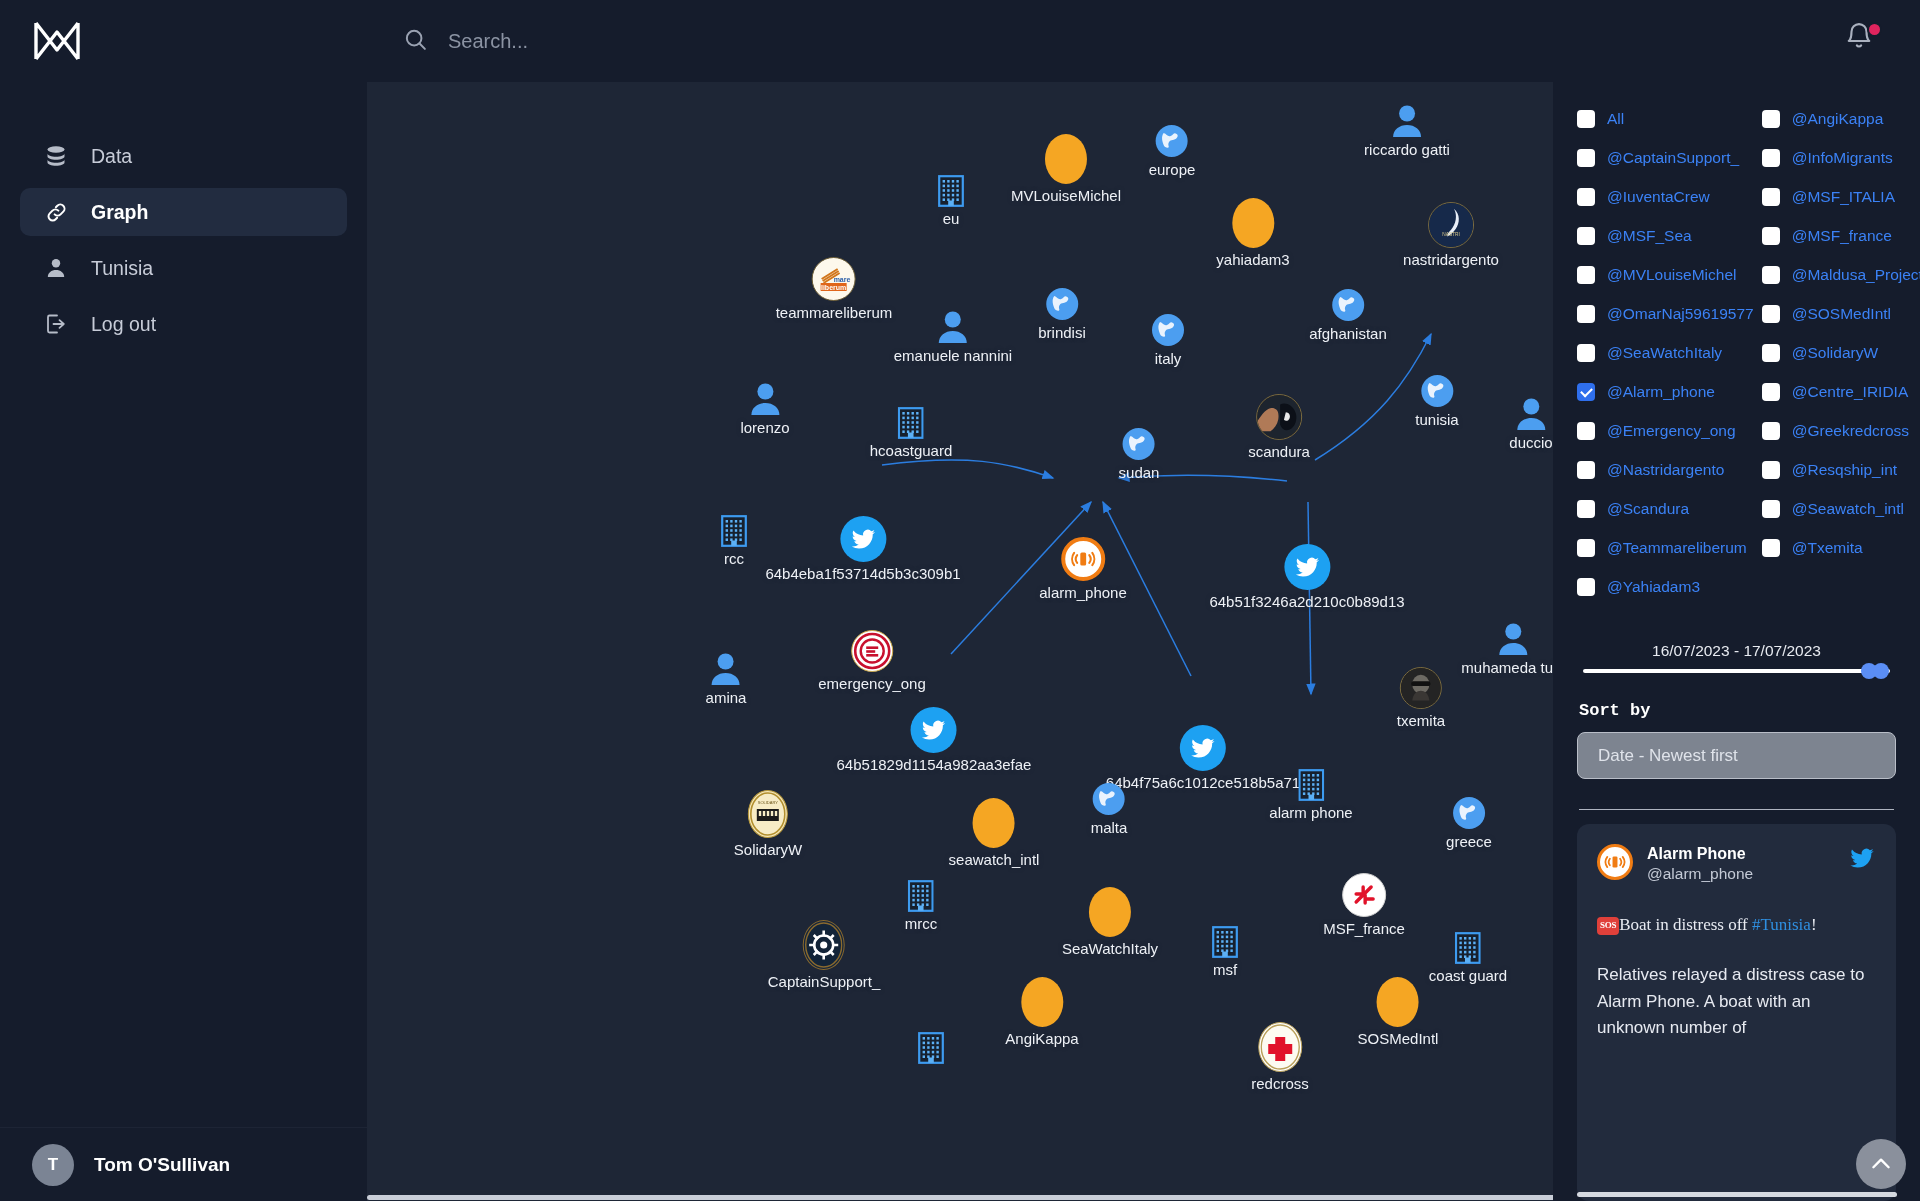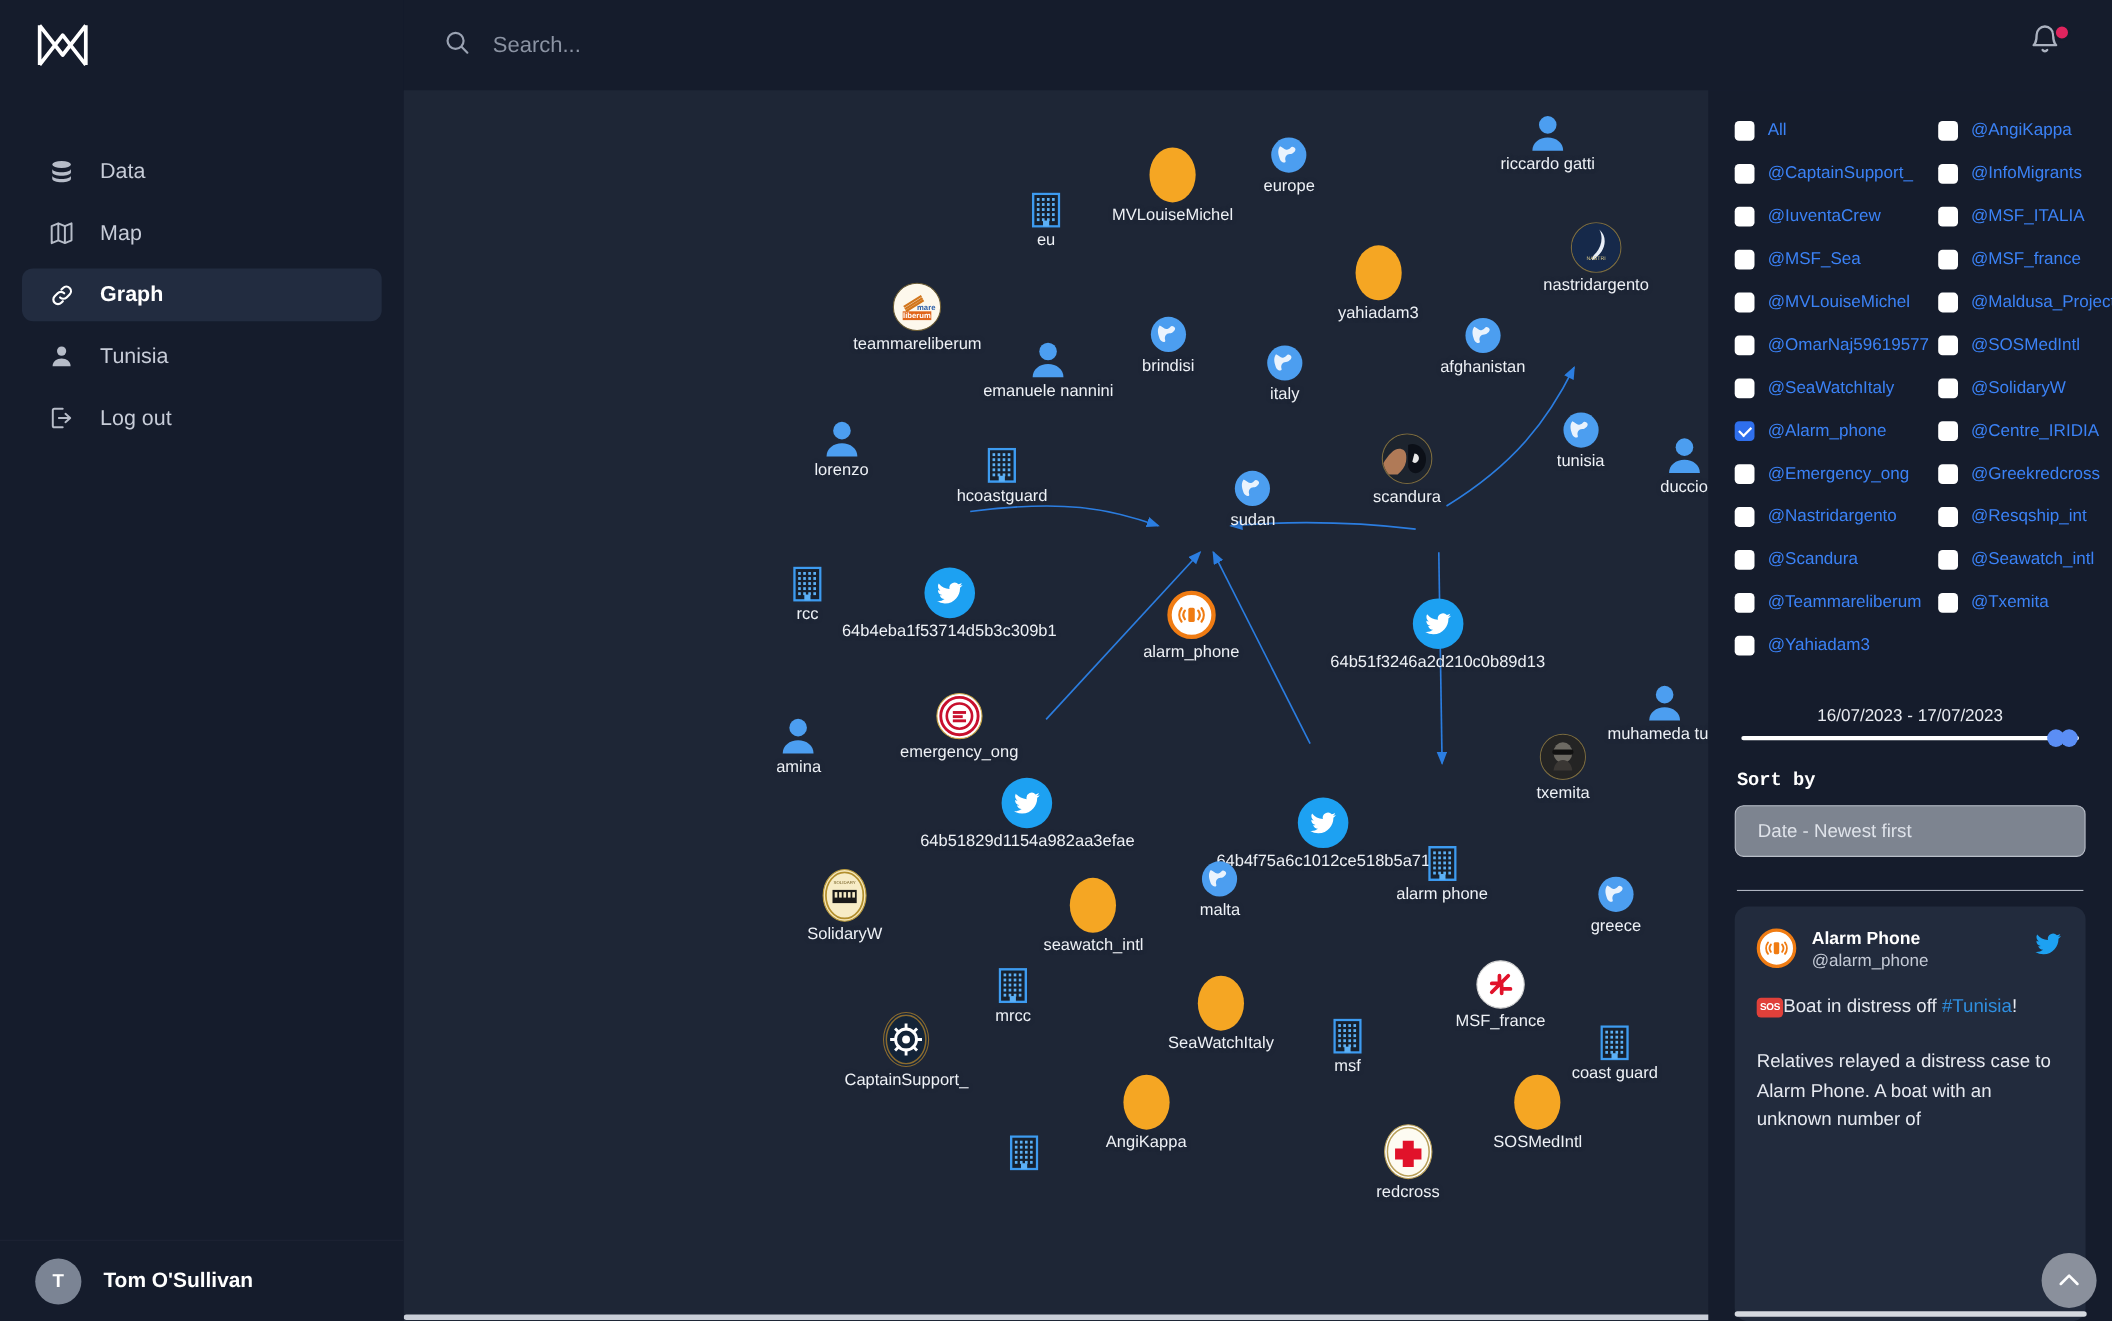--- a/index.html
+++ b/index.html
@@ -169,21 +169,21 @@
   .tw-head { display: flex; align-items: flex-start; gap: 14px; }
   .tw-ava {
     width: 36px; height: 36px; border-radius: 50%;
     background: #fff; border: 3px solid #f07c13;
     display: flex; align-items: center; justify-content: center;
     flex: 0 0 36px;
   }
   .tw-name { color: #ffffff; font-size: 16px; font-weight: bold; line-height: 1.25; }
   .tw-handle { color: #c4cad6; font-size: 15.5px; line-height: 1.3; }
   .tw-bird { margin-left: auto; }
-  .tw-body { margin-top: 18px; color: #e7eaf1; font-size: 17px; line-height: 1.55; }
+  .tw-body { margin-top: 28px; color: #e7eaf1; font-size: 17px; line-height: 1.55; font-family: Liberation Serif, serif; }
   .sos-badge {
     display: inline-flex; align-items: center; justify-content: center;
     background: #e0403a; color: #fff; font-size: 9px; font-weight: bold;
     border-radius: 4px; padding: 2px 3px; vertical-align: 2px; letter-spacing: -0.3px;
   }
   .hashtag { color: #2f8fe0; }
   .tw-para { margin-top: 24px; color: #e7eaf1; font-size: 17px; line-height: 1.55; }
   .scroll-top-btn {
     position: absolute; right: 14px; bottom: 12px;
     width: 50px; height: 50px; border-radius: 50%;
@@ -213,29 +213,20 @@
         <span class="nav-icon">
           <svg width="24" height="24" viewBox="0 0 24 24" fill="#b6bcc8">
             <ellipse cx="12" cy="5.5" rx="8.5" ry="3.2"></ellipse>
             <path d="M3.5 9.5c0 1.8 3.8 3.2 8.5 3.2s8.5-1.4 8.5-3.2v3c0 1.8-3.8 3.2-8.5 3.2s-8.5-1.4-8.5-3.2z"></path>
             <path d="M3.5 15.5c0 1.8 3.8 3.2 8.5 3.2s8.5-1.4 8.5-3.2v3c0 1.8-3.8 3.2-8.5 3.2s-8.5-1.4-8.5-3.2z"></path>
           </svg>
         </span>
         <span>Data</span>
       </div>
 
-      <div class="nav-item">
-        <span class="nav-icon">
-          <svg width="24" height="24" viewBox="0 0 24 24" fill="none" stroke="#b6bcc8" stroke-width="1.8" stroke-linejoin="round">
-            <path d="M3 5.5 L9 3 L15 5.5 L21 3 V18.5 L15 21 L9 18.5 L3 21 Z"></path>
-            <path d="M9 3 V18.5 M15 5.5 V21"></path>
-          </svg>
-        </span>
-        <span>Map</span>
-      </div>
 
       <div class="nav-item active">
         <span class="nav-icon">
           <svg width="25" height="25" viewBox="0 0 24 24" fill="none" stroke="#ffffff" stroke-width="1.9" stroke-linecap="round">
             <path d="M10.2 13.8a4 4 0 0 0 5.7 0l2.6-2.6a4 4 0 0 0-5.7-5.7l-1.4 1.4"></path>
             <path d="M13.8 10.2a4 4 0 0 0-5.7 0l-2.6 2.6a4 4 0 0 0 5.7 5.7l1.4-1.4"></path>
           </svg>
         </span>
         <span>Graph</span>
       </div>
@@ -376,21 +367,21 @@
                 <svg width="40" height="40" viewBox="0 0 40 40">
                   <path d="M8 20 L24 10 M9 22 L25 12 M10 24 L26 14" stroke="#d2761c" stroke-width="2"></path>
                   <text x="20" y="23" font-size="7" fill="#2b5ea8" font-family="sans-serif" font-weight="bold">mare</text>
                   <rect x="7" y="24" width="26" height="8" fill="#e0651a"></rect>
                   <text x="20" y="30.5" font-size="7" fill="#fff" text-anchor="middle" font-family="sans-serif" font-weight="bold">liberum</text>
                 </svg>
               </span>
             </div>
             <div class="lbl">teammareliberum</div>
           </div>
-          <div class="node" style="left: 886px; top: 141px;">
+          <div class="node" style="left: 886px; top: 116px;">
             <div class="glyph" style="justify-content: center;">
               <span class="orange-dot" style="width:42px;height:50px;border-radius:50%;display:block"></span>
             </div>
             <div class="lbl">yahiadam3</div>
           </div>
           <div class="node" style="left: 695px; top: 205px;">
             <div class="glyph" style="justify-content: center;">
               <svg width="34" height="34" viewBox="0 0 34 34">
                 <circle cx="17" cy="17" r="16" fill="#4c9ef0"></circle>
                 <path d="M9 9c3 1 4 4 7 3s3-4 6-2-1 6-4 6-5 3-4 6-4 2-5-1-3-8 0-12z" fill="#eaf3fd"></path>

